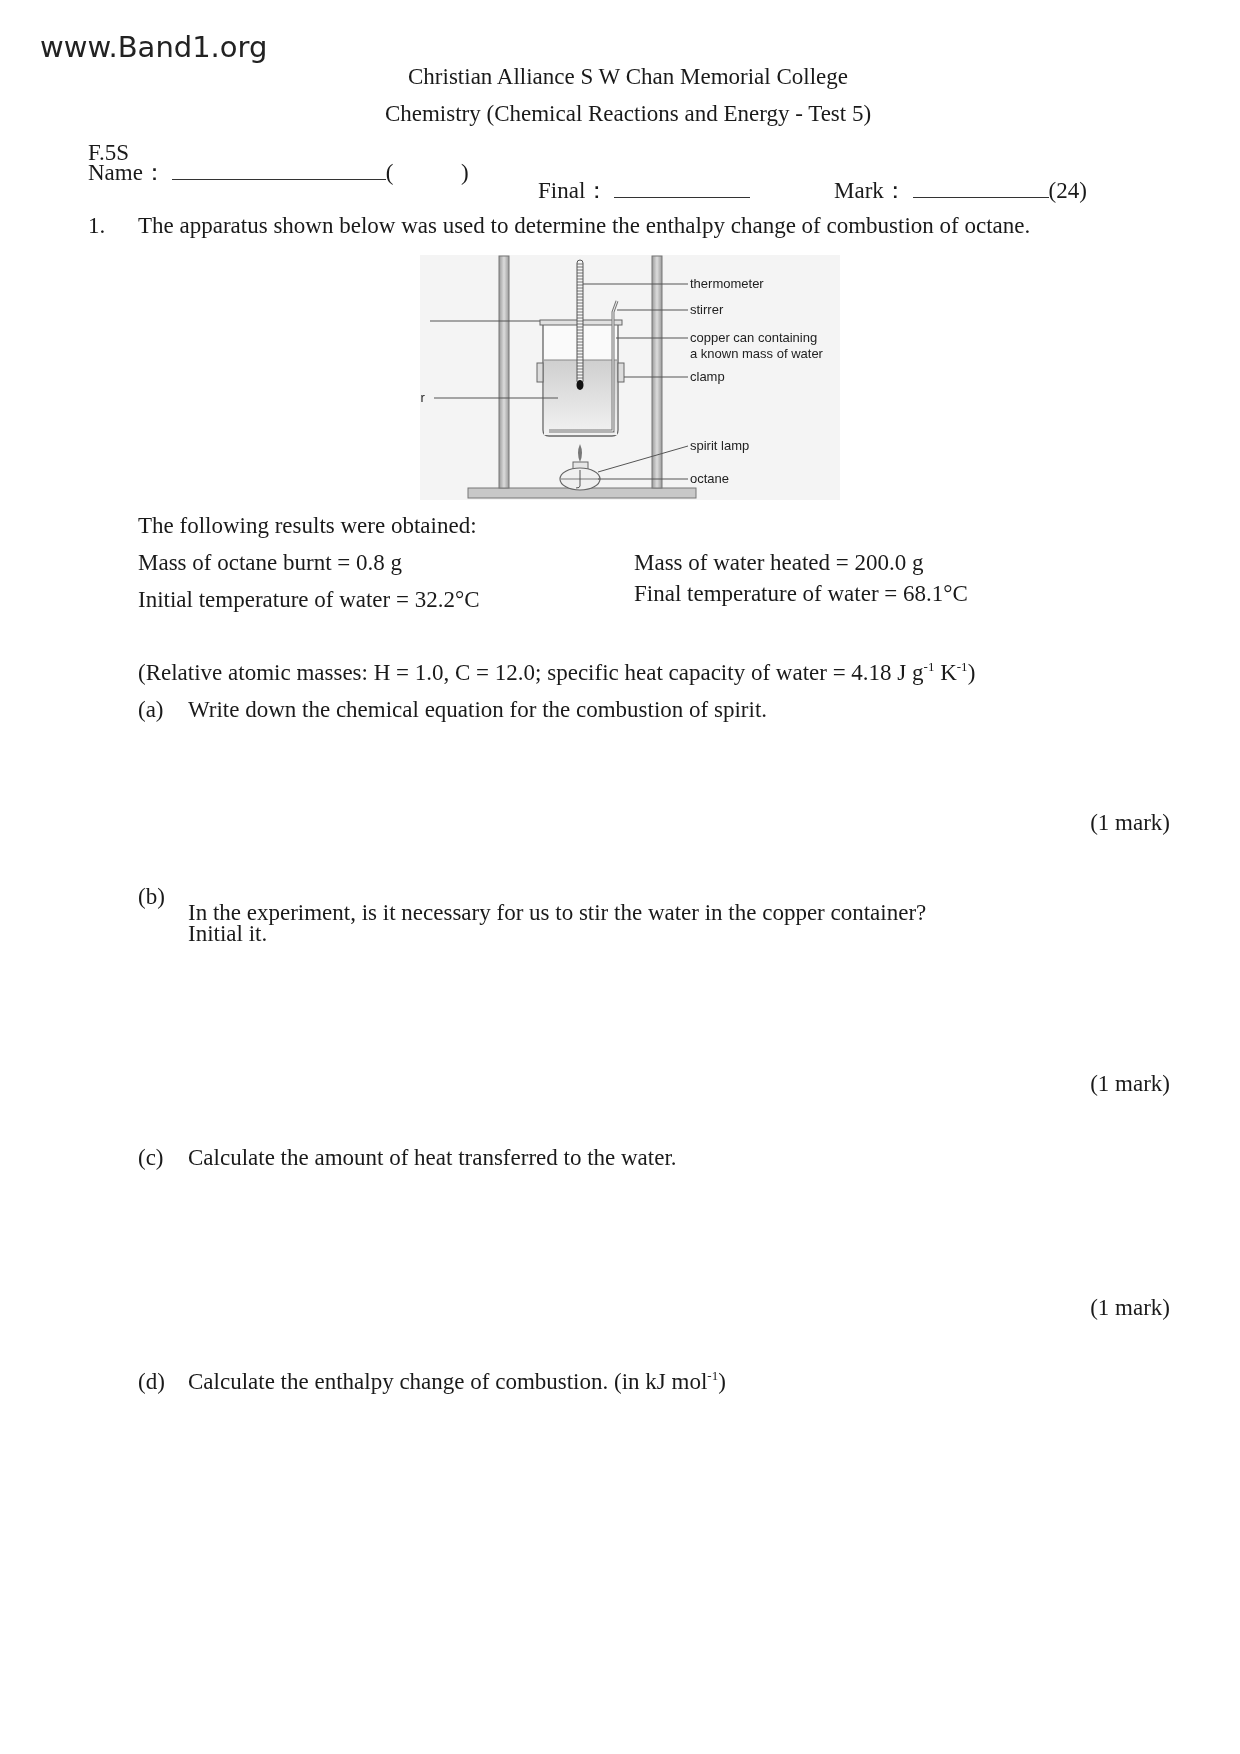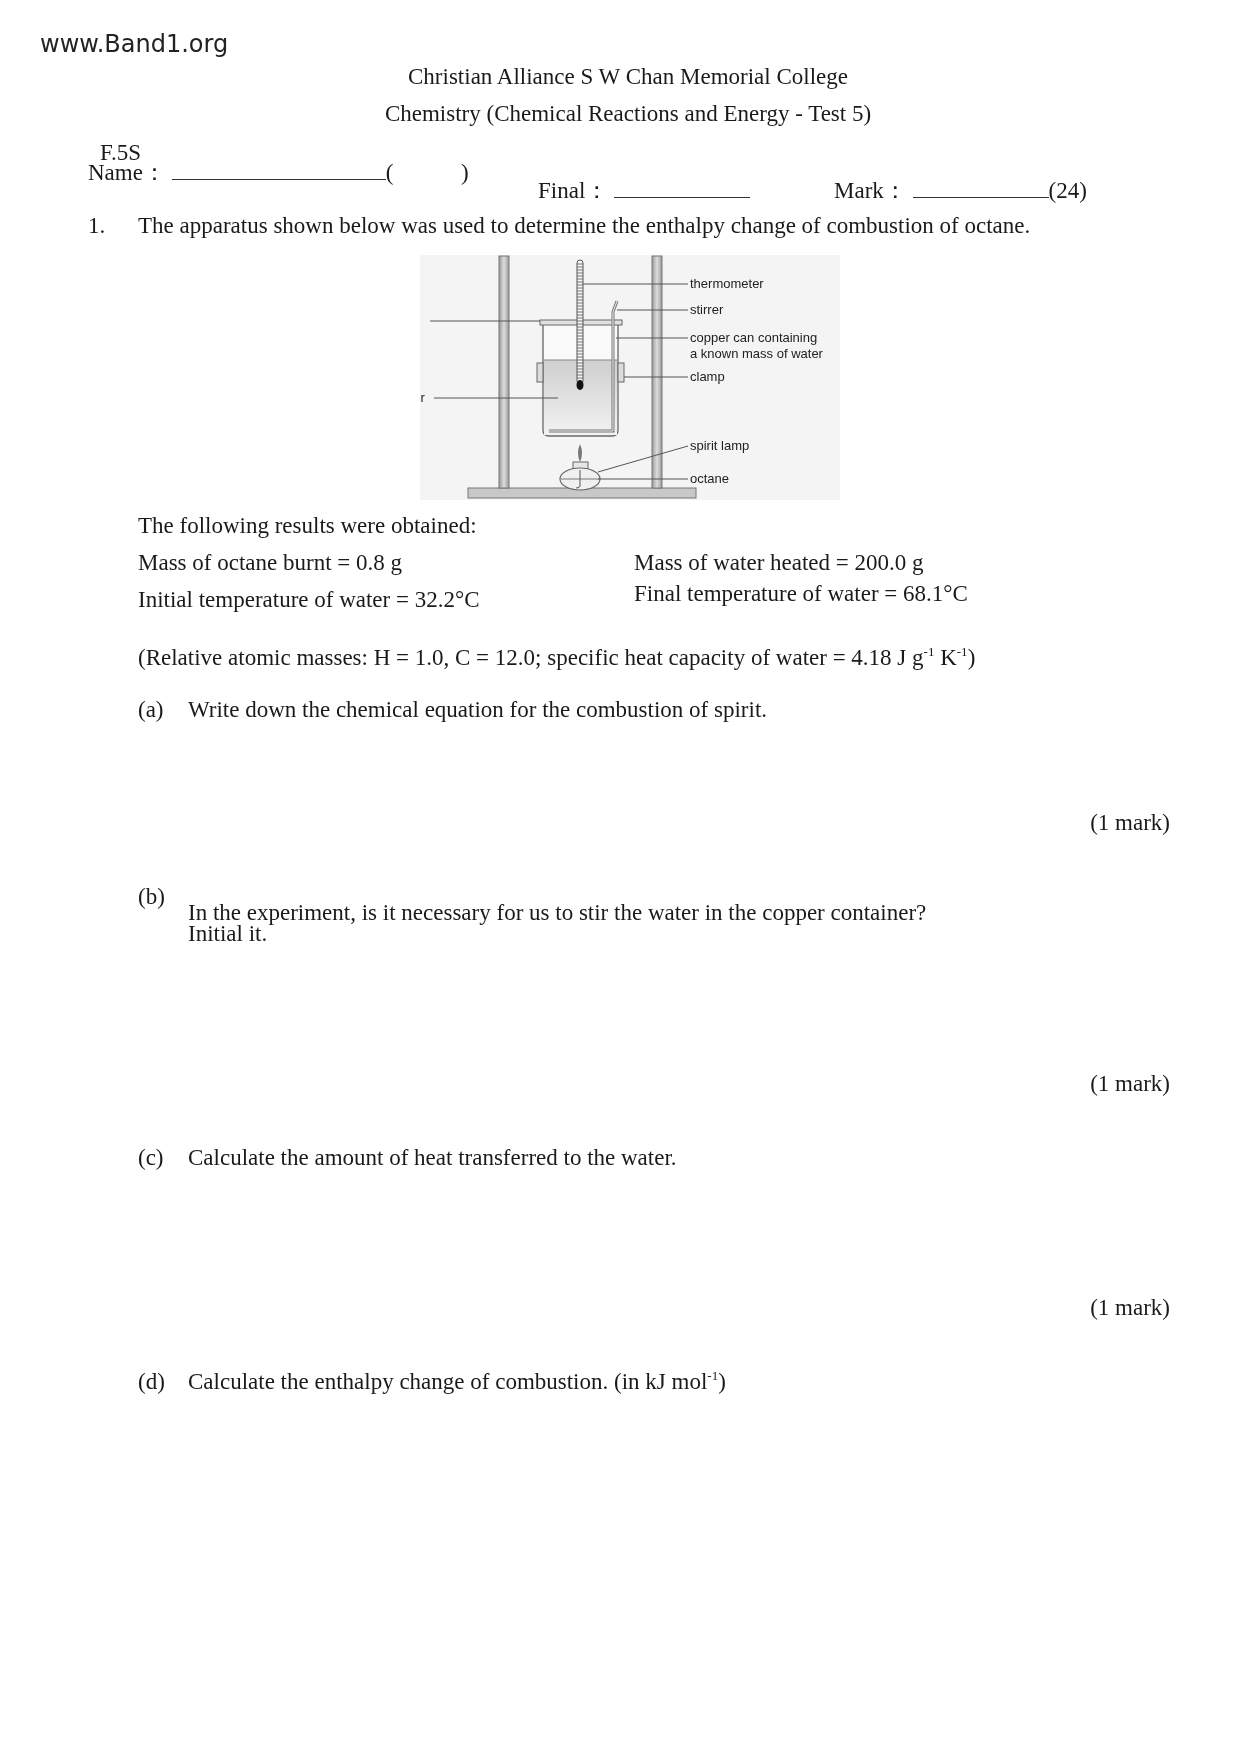--- a/index.html
+++ b/index.html
@@ -1,35 +1,35 @@
 <!DOCTYPE html>
 <html><head>
 <meta charset="utf-8">
 <style>
   html, body { margin: 0; padding: 0; background: #ffffff; }
   body { width: 1240px; height: 1754px; position: relative; overflow: hidden; color: #1a1a1a; }
   .serif { font-family: "Liberation Serif", "DejaVu Serif", serif; }
   .sans { font-family: "DejaVu Sans", "Liberation Sans", sans-serif; }
   .abs { position: absolute; white-space: nowrap; }
   .t22 { font-size: 23px; }
-  .site { left: 40px; top: 30px; font-size: 24px; color: #222; }
+  .site { left: 40px; top: 30px; font-size: 29px; color: #222; }
   .center { left: 0; width: 1256px; text-align: center; }
   .blank { display: inline-block; border-bottom: 1.5px solid #333; height: 18px; vertical-align: baseline; }
   sup { font-size: 13px; vertical-align: 9px; line-height: 0; }
   .mark { right: 70px; }
   svg text { font-family: "Liberation Sans", "DejaVu Sans", sans-serif; font-size: 13px; fill: #222; }
 </style>
 </head>
 <body>
 
 <div class="abs sans site">www.Band1.org</div>
 
 <div class="abs serif t22 center" style="top:64px;">Christian Alliance S W Chan Memorial College</div>
 <div class="abs serif t22 center" style="top:101px;">Chemistry (Chemical Reactions and Energy - Test 5)</div>
-<div class="abs serif t22" style="left:88px; top:140px;margin-left:12px;">F.5S</div>
+<div class="abs serif t22" style="left:88px; top:140px;">F.5S</div>
 
 <div class="abs serif t22" style="left:88px; top:157px;">
   <span>Name：</span>
   <span class="blank" style="width:214px;"></span><span>(</span>
   <span style="display:inline-block; width:62px;"></span><span>)</span>
 </div>
 <div class="abs serif t22" style="left:538px; top:175px;">
   <span>Final：</span>
   <span class="blank" style="width:136px;"></span>
 </div>
@@ -142,21 +142,21 @@
   <text x="-27" y="152">water</text>
   <text x="270" y="200">spirit lamp</text>
   <text x="270" y="233">octane</text>
 </svg>
 
 <div class="abs serif t22" style="left:138px; top:513px;">The following results were obtained:</div>
 <div class="abs serif t22" style="left:138px; top:550px;text-align:center;">Mass of octane burnt = 0.8 g</div>
 <div class="abs serif t22" style="left:634px; top:550px;">Mass of water heated = 200.0 g</div>
 <div class="abs serif t22" style="left:138px; top:587px;">Initial temperature of water = 32.2°C</div>
 <div class="abs serif t22" style="left:634px; top:581px;">Final temperature of water = 68.1°C</div>
-<div class="abs serif t22" style="left:138px; top:645px;text-align:center;">
+<div class="abs serif t22" style="left:138px; top:660px;text-align:center;">
   <span>(Relative atomic masses: H = 1.0, C = 12.0; specific heat capacity of water = 4.18 J g</span><sup>-1</sup><span> K</span><sup>-1</sup><span>)</span>
 </div>
 
 <div class="abs serif t22" style="left:138px; top:697px;">(a)</div>
 <div class="abs serif t22" style="left:188px; top:697px;">Write down the chemical equation for the combustion of spirit.</div>
 <div class="abs serif t22 mark" style="top:810px;">(1 mark)</div>
 
 <div class="abs serif t22" style="left:138px; top:884px;">(b)</div>
 <div class="abs serif t22" style="left:188px; top:884px;margin-top:16px;">In the experiment, is it necessary for us to stir the water in the copper container?</div>
 <div class="abs serif t22" style="left:188px; top:921px;">Initial it.</div>

